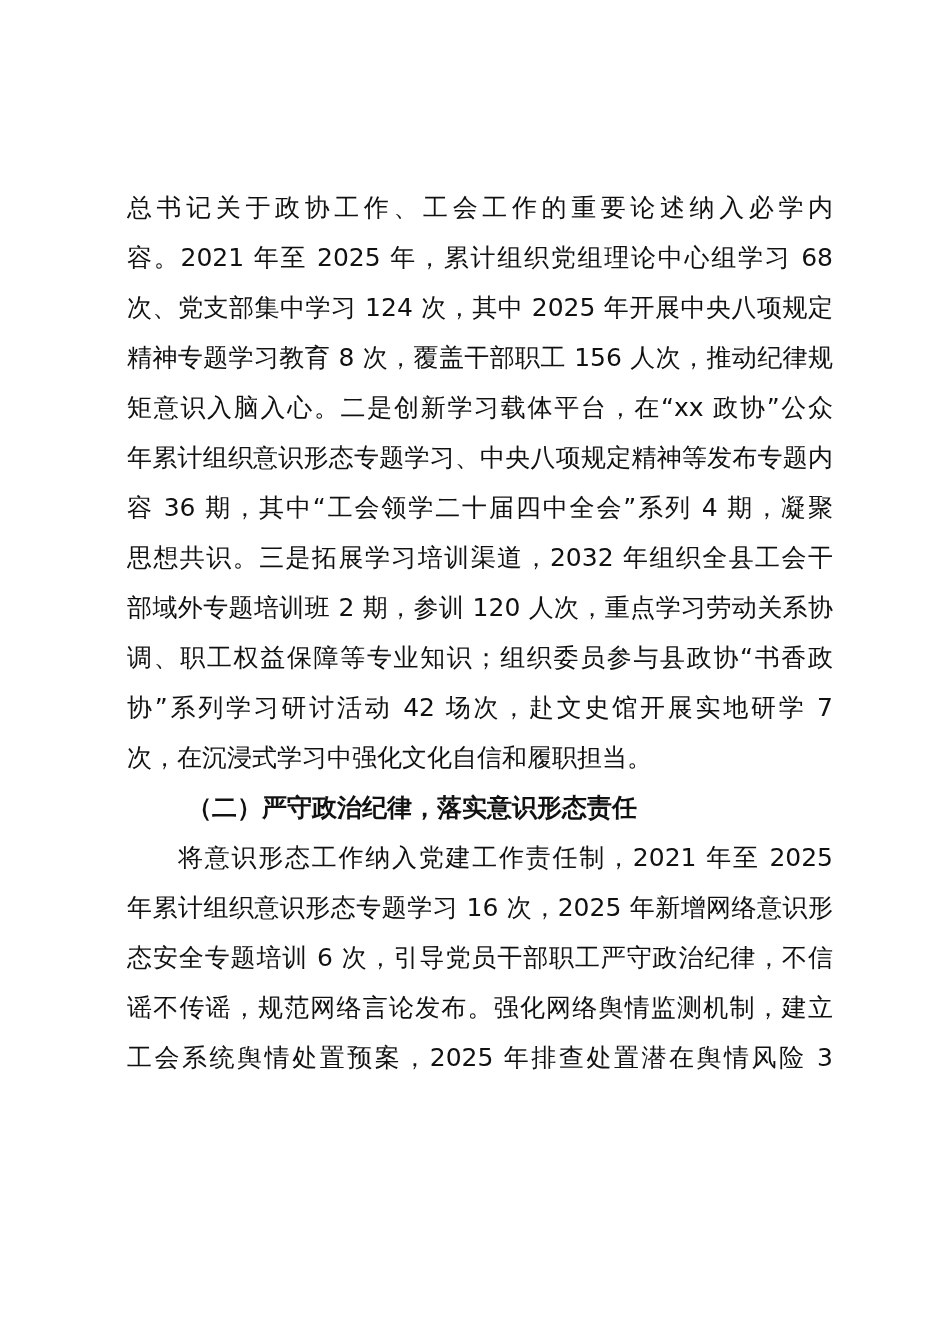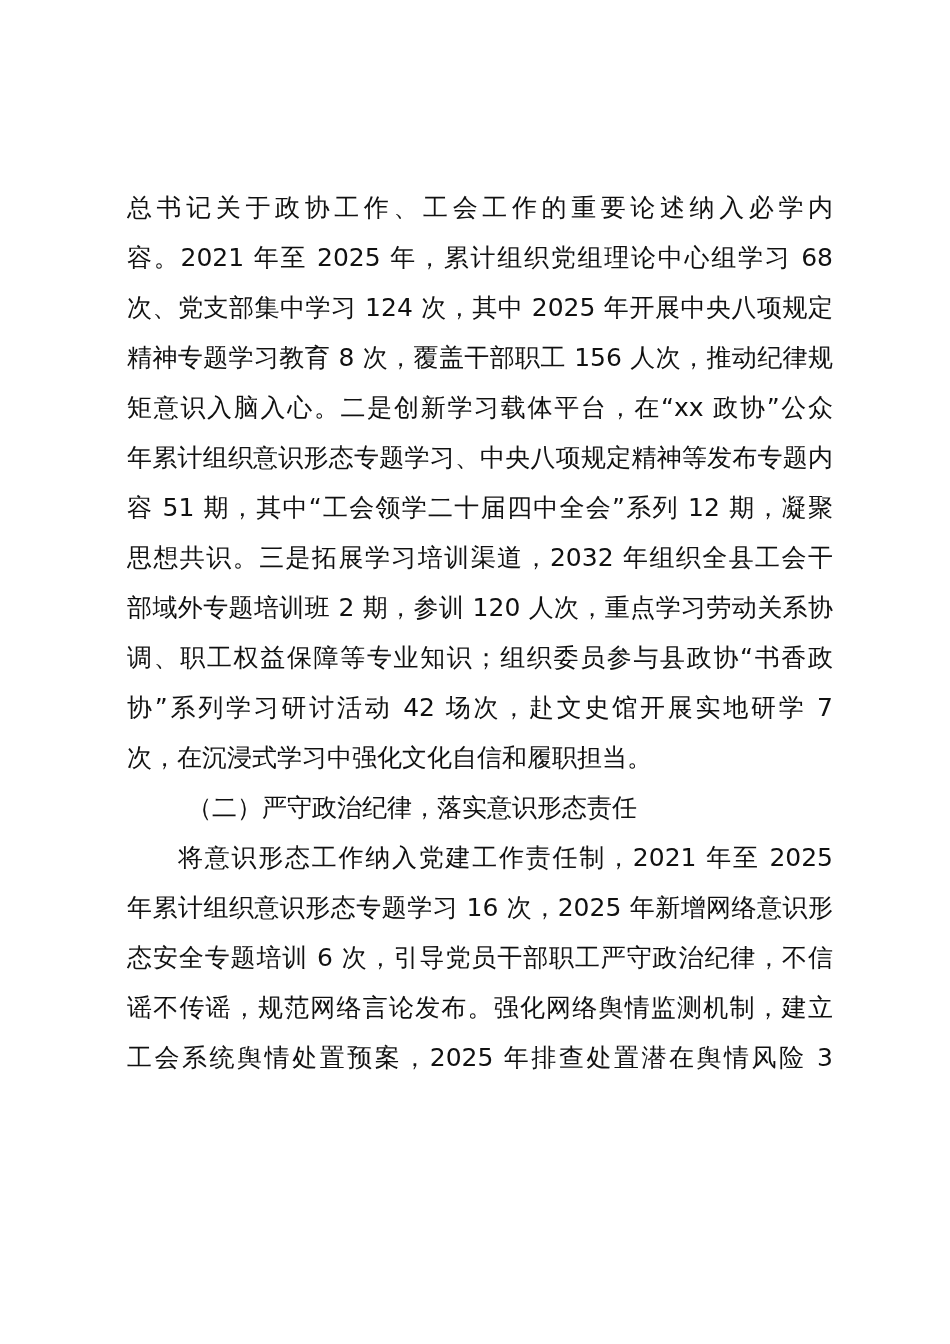--- a/index.html
+++ b/index.html
@@ -44,40 +44,40 @@
       text-align-last: left;
       font-family: Liberation Serif, serif;
     }
     .line.indent {
       padding-left: 51px;
     }
     .heading {
       height: 50px;
       line-height: 50px;
       font-size: 25px;
-      font-weight: normal;
+      font-weight: bold;
       white-space: nowrap;
       padding-left: 60px;
       text-align: left;
     }
   </style>
 </head>
 <body>
 
 <div class="page">
   <div class="content">
 
     <div>
       <div class="line">总书记关于政协工作、工会工作的重要论述纳入必学内</div>
       <div class="line">容。2021 年至 2025 年，累计组织党组理论中心组学习 68</div>
       <div class="line">次、党支部集中学习 124 次，其中 2025 年开展中央八项规定</div>
       <div class="line">精神专题学习教育 8 次，覆盖干部职工 156 人次，推动纪律规</div>
       <div class="line">矩意识入脑入心。二是创新学习载体平台，在“xx 政协”公众</div>
       <div class="line">年累计组织意识形态专题学习、中央八项规定精神等发布专题内</div>
-      <div class="line">容 51 期，其中“工会领学二十届四中全会”系列 12 期，凝聚</div>
+      <div class="line">容 36 期，其中“工会领学二十届四中全会”系列 4 期，凝聚</div>
       <div class="line">思想共识。三是拓展学习培训渠道，2032 年组织全县工会干</div>
       <div class="line">部域外专题培训班 2 期，参训 120 人次，重点学习劳动关系协</div>
       <div class="line">调、职工权益保障等专业知识；组织委员参与县政协“书香政</div>
       <div class="line">协”系列学习研讨活动 42 场次，赴文史馆开展实地研学 7</div>
       <div class="line last">次，在沉浸式学习中强化文化自信和履职担当。</div>
     </div>
 
     <div class="heading">（二）严守政治纪律，落实意识形态责任</div>
 
     <div>

